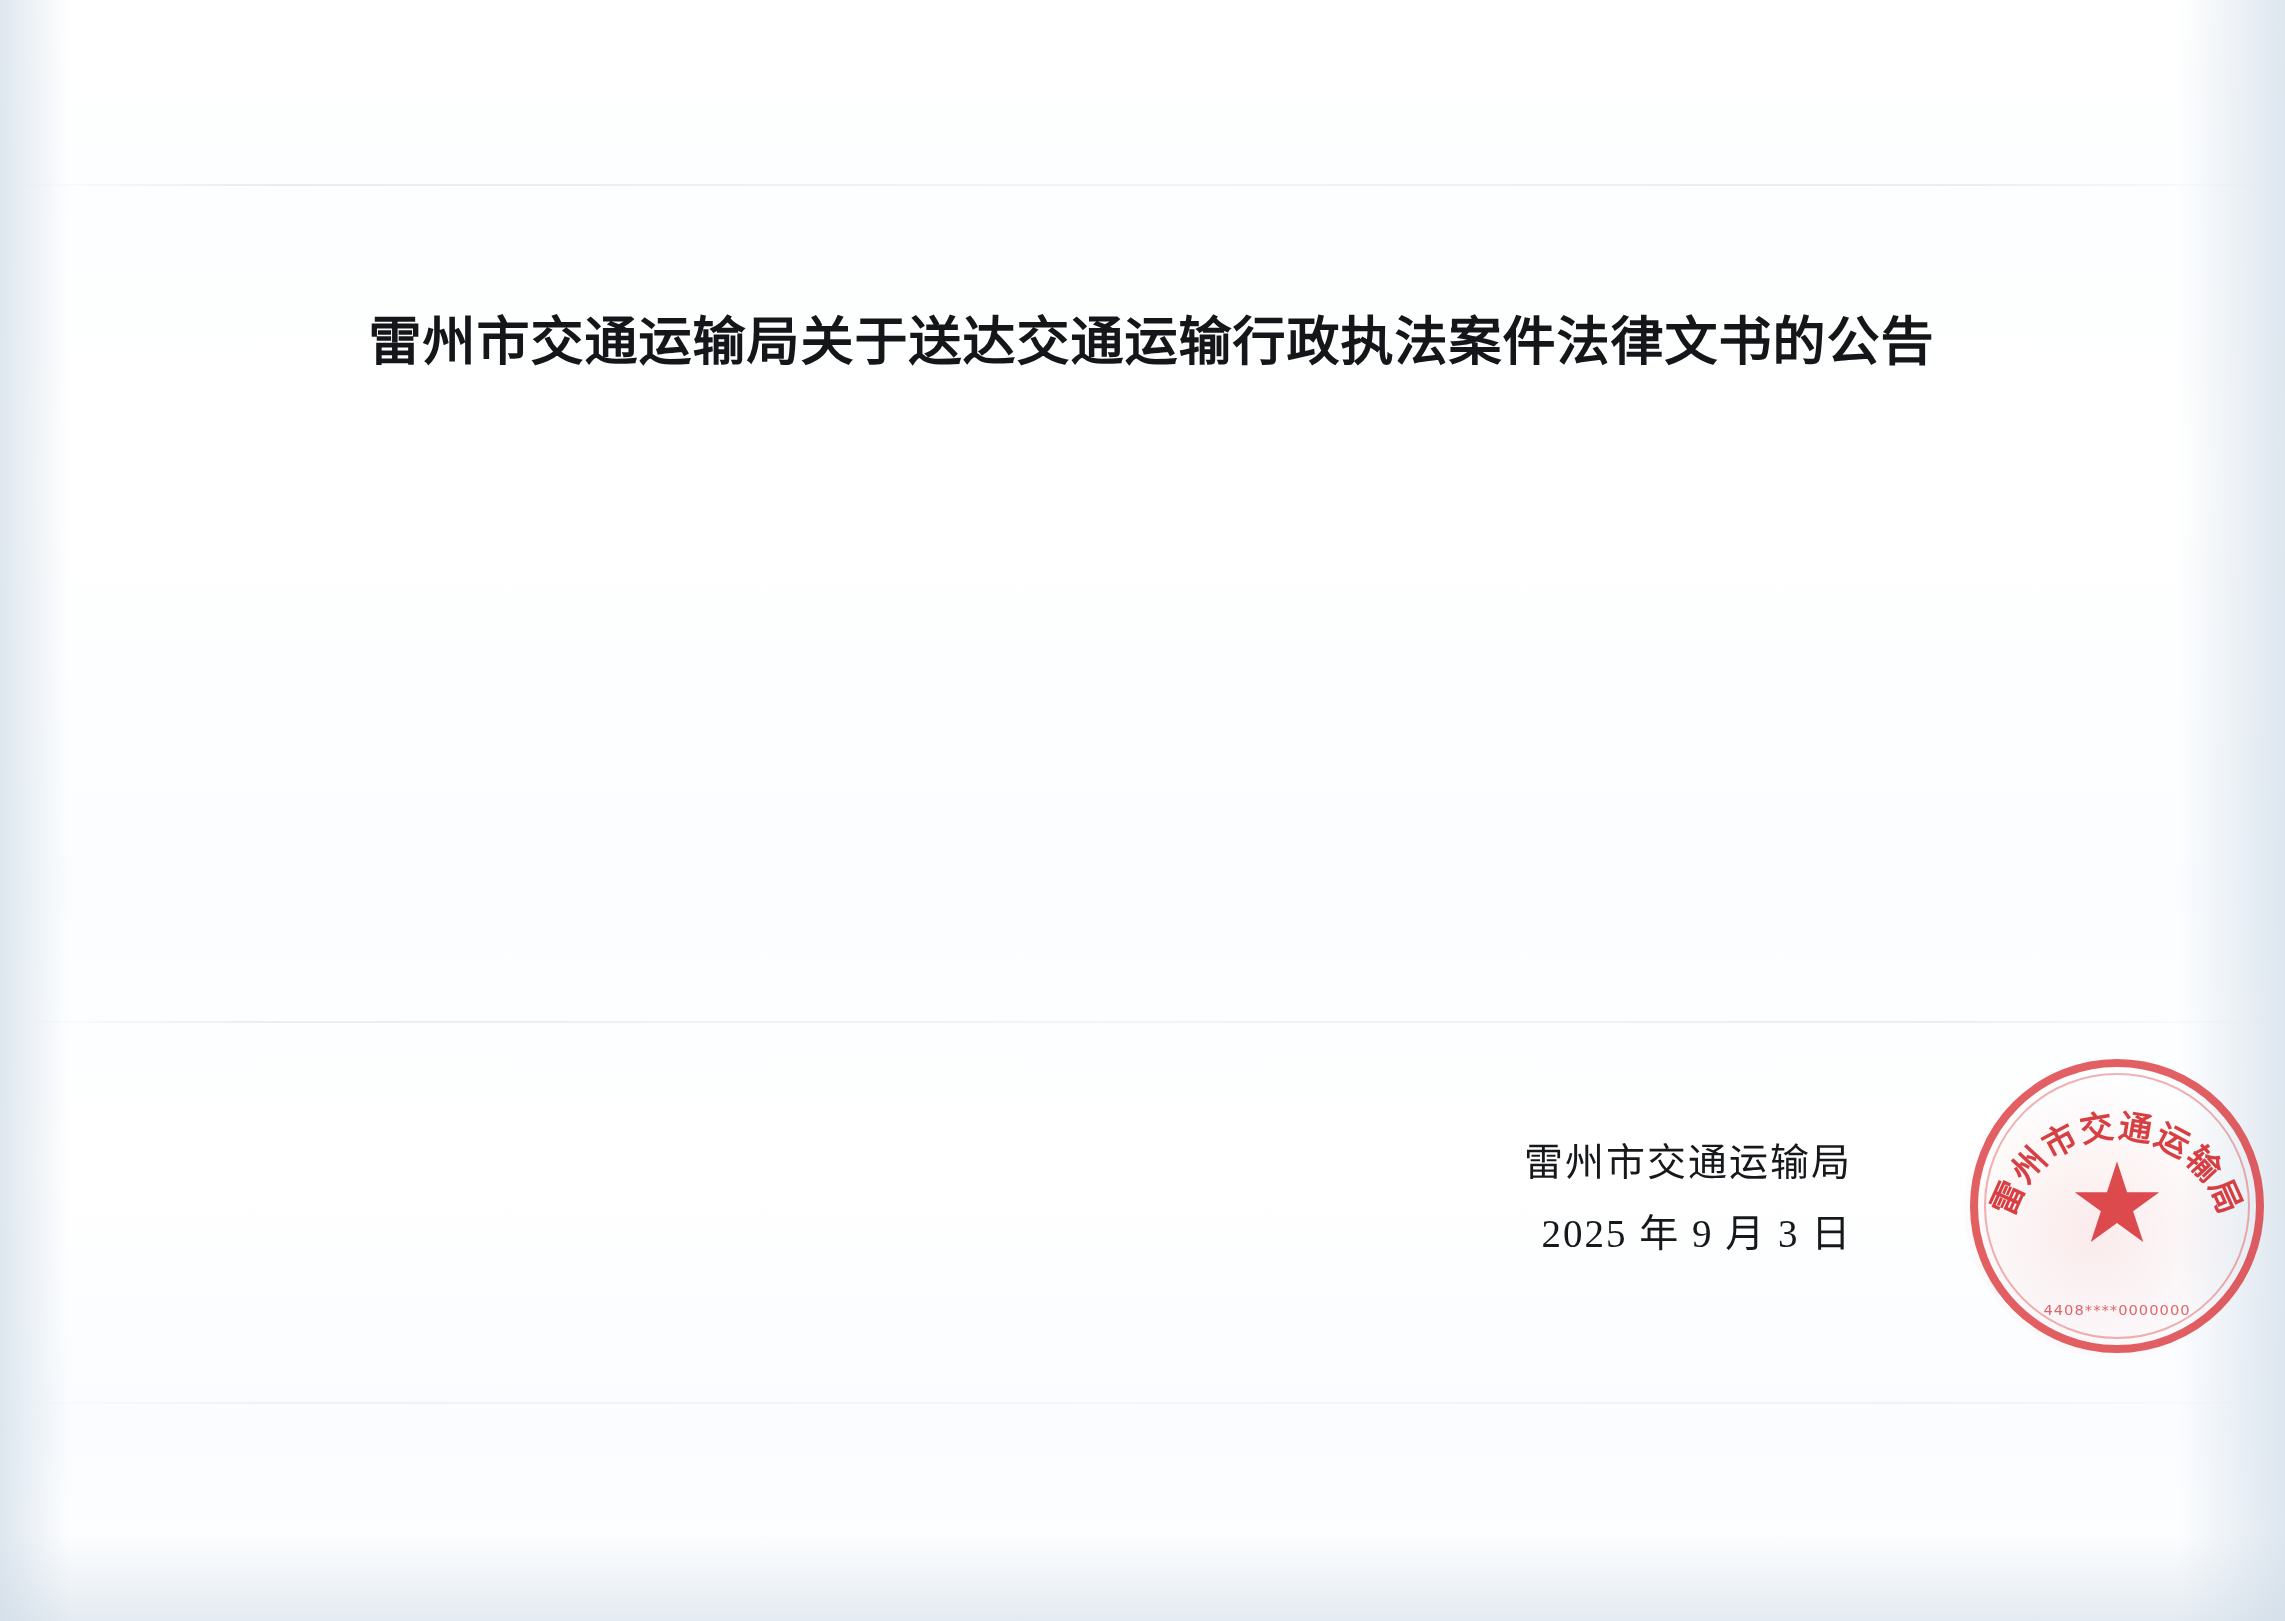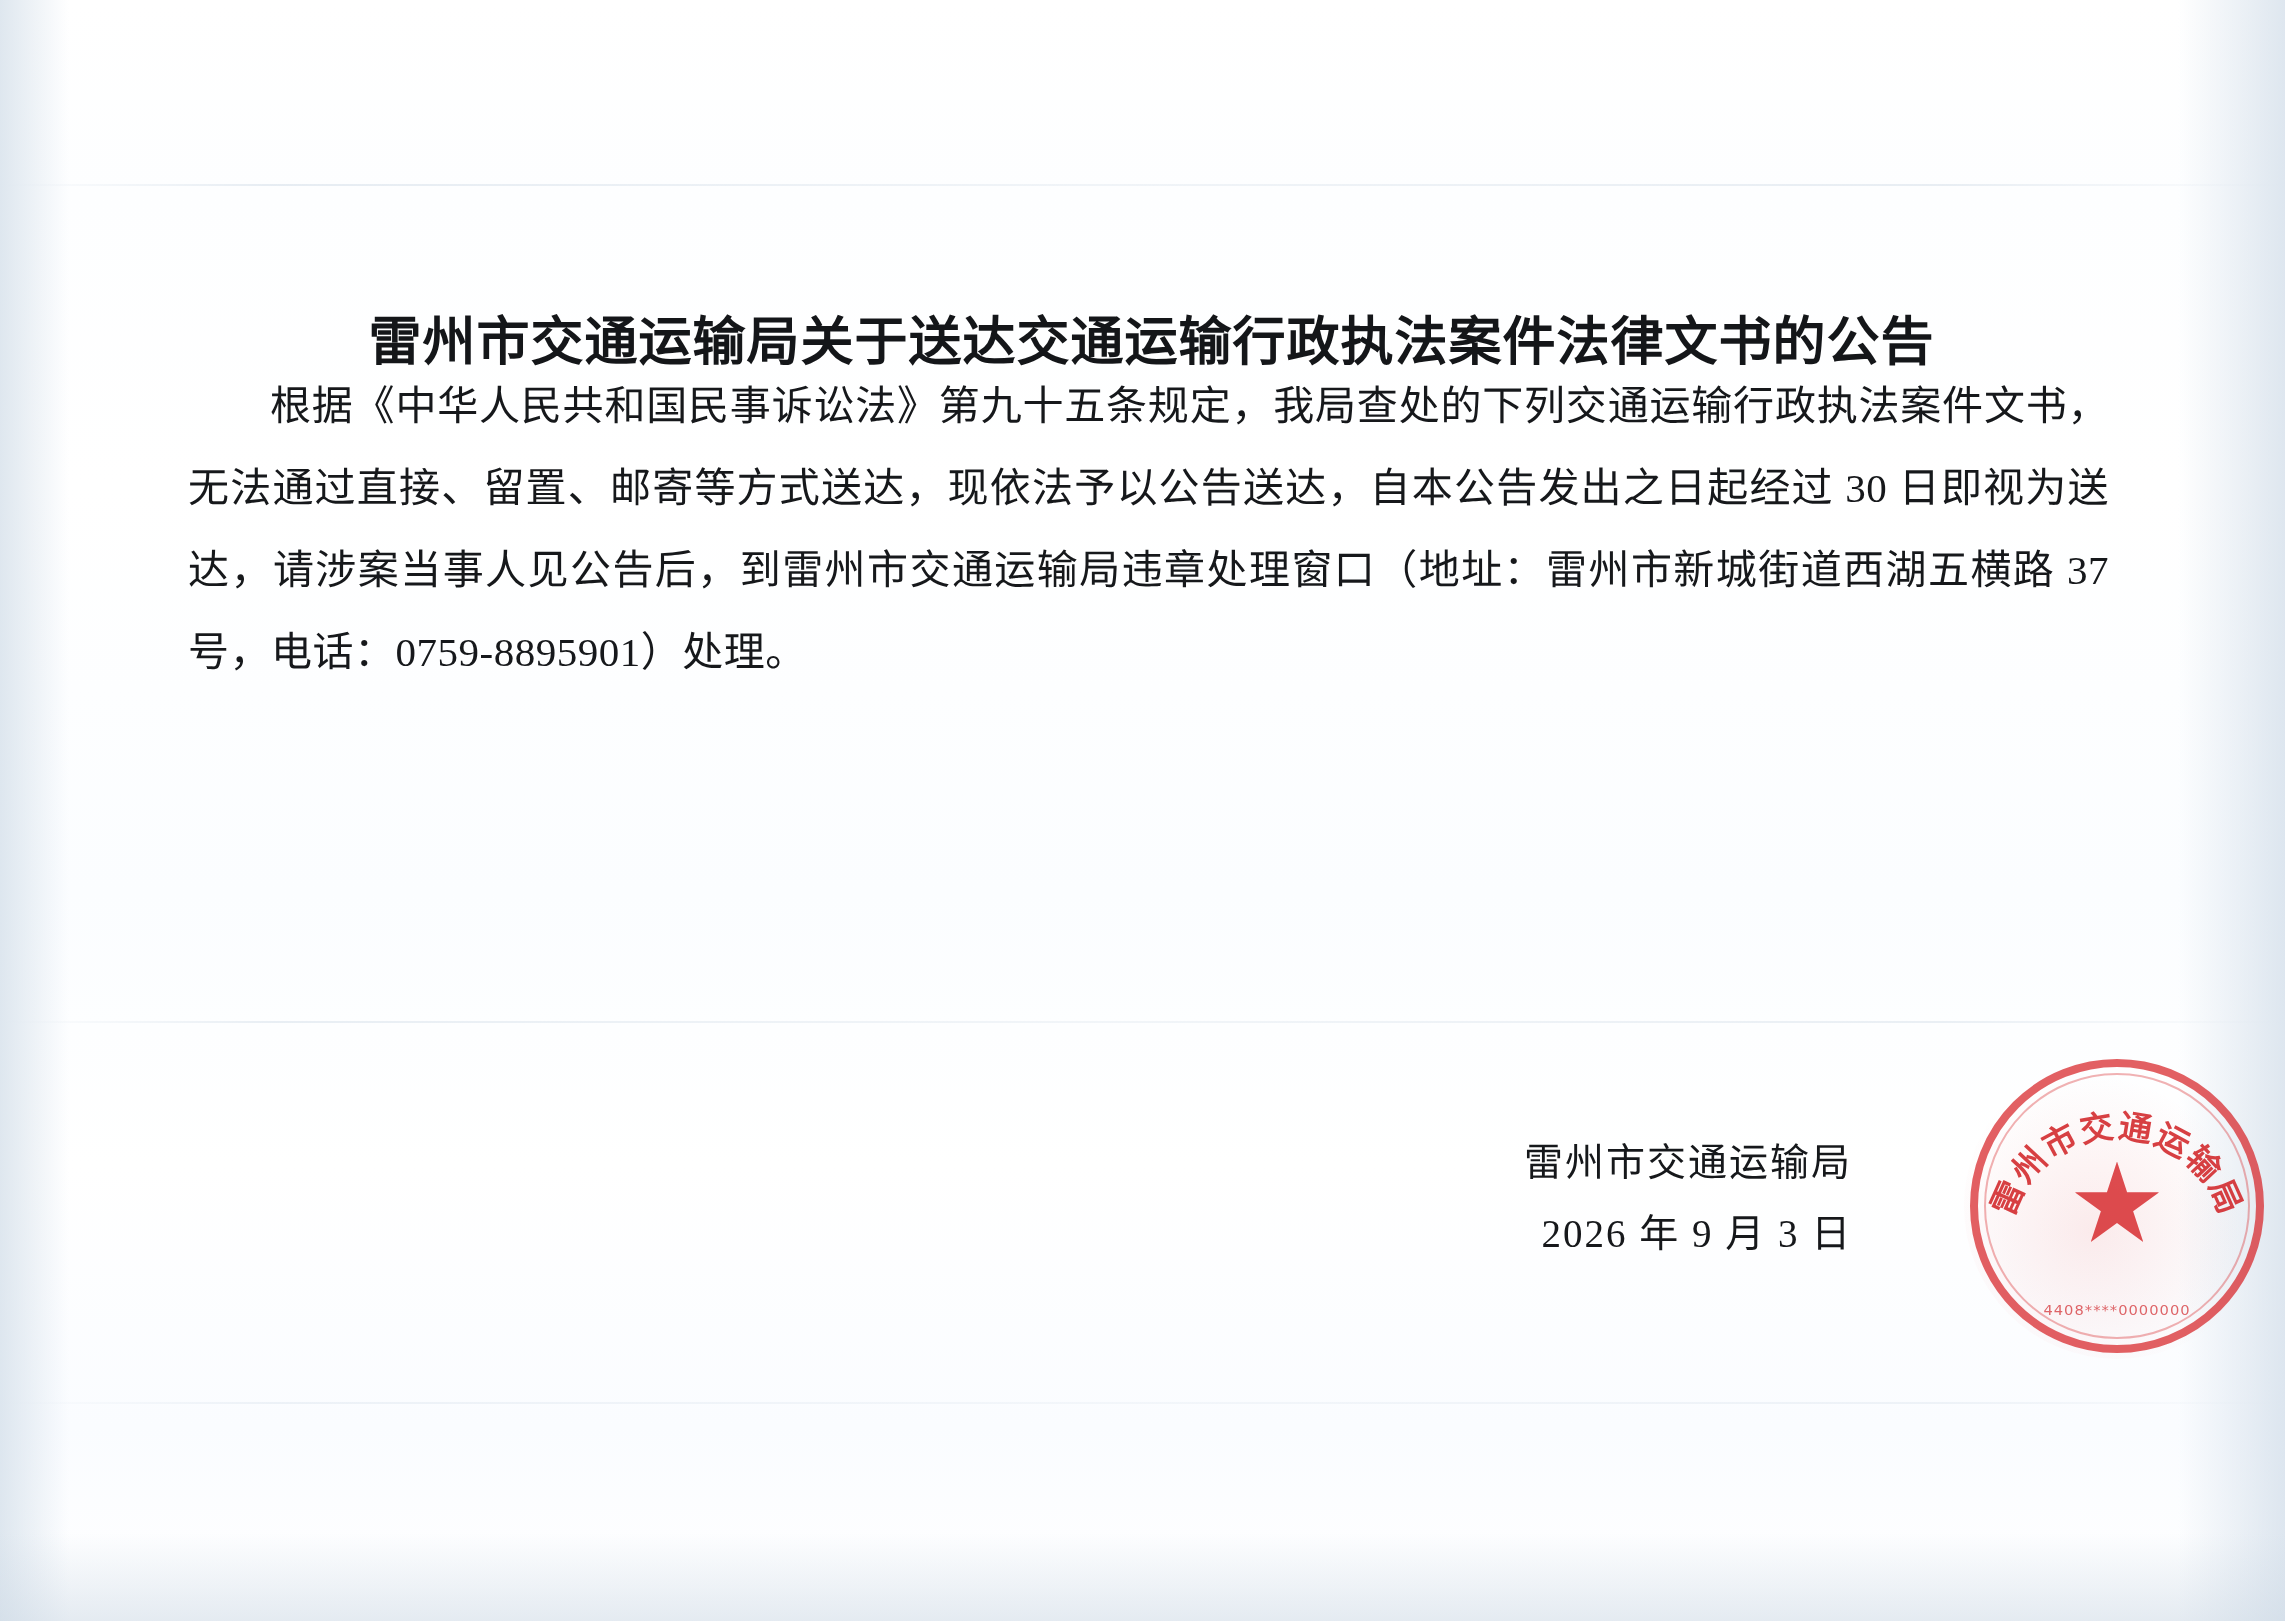--- a/index.html
+++ b/index.html
@@ -194,26 +194,25 @@
 <div class="crease c3"></div>
 <div class="edge-left"></div>
 <div class="edge-right"></div>
 <div class="edge-bottom"></div>
 
 <div id="doc">
 
   <h1 id="doc-title">雷州市交通运输局关于送达交通运输行政执法案件法律文书的公告</h1>
 
   <div id="body-text">
-    <p class="para indent">根据《中华人民共和国民事诉讼法》第九十五条规定，我局查处的下列交通运输行政执法案件文书，无法通过直接、留置、邮寄等方式送达，现依法予以公告送达，自本公告发出之日起经过 30 日即视为送达，请涉案当事人见公告后，到雷州市交通运输局违章处理窗口（地址：雷州市新城街道西湖五横路 37 号，电话：0759-8895901）处理。</p>
   </div>
 
   <div id="signature">
     <div class="sig-line">雷州市交通运输局</div>
-    <div class="sig-date">2026 年 9 月 3 日</div>
+    <div class="sig-date">2025 年 9 月 3 日</div>
   </div>
 
   <div id="seal">
     <div class="smudge"></div>
     <div class="ring"></div>
     <div class="ring-inner"></div>
     <svg viewBox="0 0 300 300">
       <defs>
         <path id="arcTop" d="M 42 170 A 110 110 0 0 1 258 170" fill="none"></path>
       </defs>

